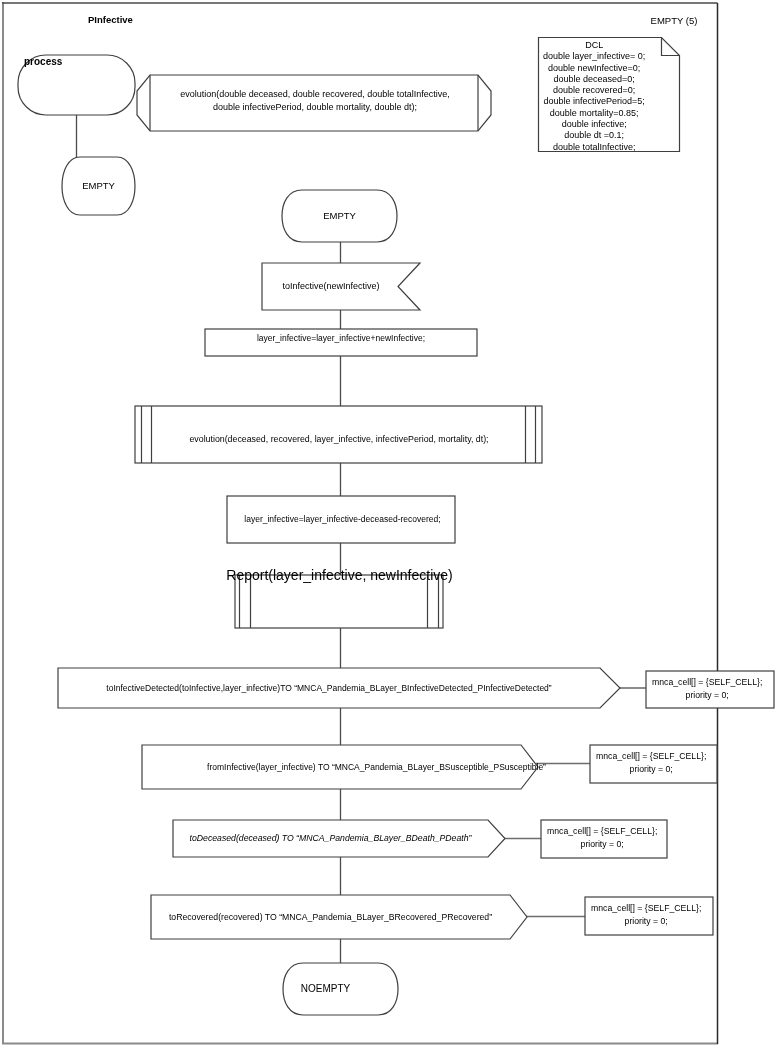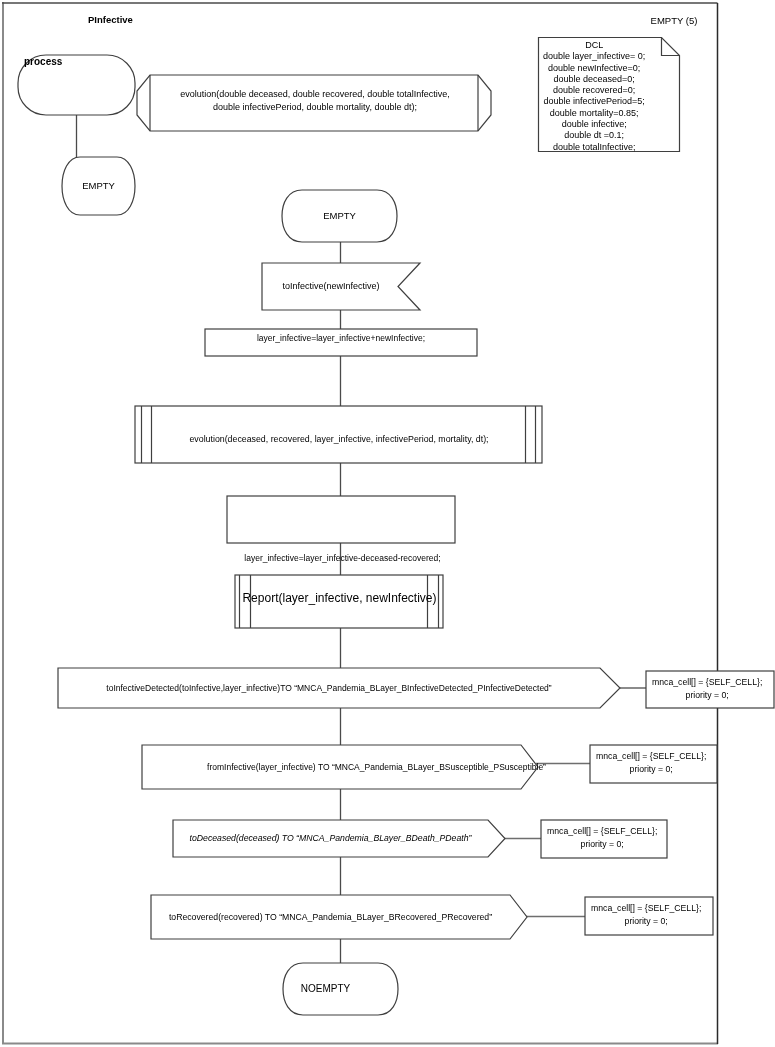--- a/index.html
+++ b/index.html
@@ -102,22 +102,22 @@
   <div class="lbl pre" style="left:152px;top:75px;width:326px;height:52px;font-size:9px;line-height:13px;">evolution(double deceased, double recovered, double totalInfective,
 double infectivePeriod, double mortality, double dt);</div>
 
   <div class="lbl" style="left:62px;top:157px;width:73px;height:58px;font-size:9.5px;">EMPTY</div>
   <div class="lbl" style="left:282px;top:190px;width:115px;height:52px;font-size:9.5px;">EMPTY</div>
   <div class="lbl" style="left:268px;top:963px;width:115px;height:52px;font-size:10px;">NOEMPTY</div>
 
   <div class="lbl" style="left:262px;top:263px;width:138px;height:47px;font-size:9px;">toInfective(newInfective)</div>
   <div class="lbl" style="left:205px;top:329px;width:272px;height:19px;font-size:8.5px;">layer_infective=layer_infective+newInfective;</div>
   <div class="lbl" style="left:152px;top:406px;width:374px;height:66px;font-size:8.8px;">evolution(deceased, recovered, layer_infective, infectivePeriod, mortality, dt);</div>
-  <div class="lbl" style="left:227px;top:496px;width:231px;height:47px;font-size:8.5px;margin-top:39px;">layer_infective=layer_infective-deceased-recovered;</div>
-  <div class="lbl" style="left:251px;top:575px;width:177px;height:46px;font-size:12px;">Report(layer_infective, newInfective)</div>
+  <div class="lbl" style="left:227px;top:496px;width:231px;height:47px;font-size:8.5px;">layer_infective=layer_infective-deceased-recovered;</div>
+  <div class="lbl" style="left:251px;top:553px;width:177px;height:46px;font-size:14px;">Report(layer_infective, newInfective)</div>
 
   <div class="lbl" style="left:58px;top:668px;width:542px;height:40px;font-size:8.5px;">toInfectiveDetected(toInfective,layer_infective)TO “MNCA_Pandemia_BLayer_BInfectiveDetected_PInfectiveDetected”</div>
   <div class="lbl" style="left:142px;top:745px;width:379px;height:44px;font-size:8.5px;padding-left:45px;">fromInfective(layer_infective) TO “MNCA_Pandemia_BLayer_BSusceptible_PSusceptible”</div>
   <div class="lbl" style="left:173px;top:820px;width:315px;height:37px;font-size:8.7px;font-style:italic;">toDeceased(deceased) TO “MNCA_Pandemia_BLayer_BDeath_PDeath”</div>
   <div class="lbl" style="left:151px;top:895px;width:359px;height:44px;font-size:8.7px;">toRecovered(recovered) TO “MNCA_Pandemia_BLayer_BRecovered_PRecovered”</div>
 
   <div class="lbl pre al" style="left:652px;top:673px;width:120px;height:32px;font-size:8.7px;line-height:13px;">mnca_cell[] = {SELF_CELL};
 priority = 0;</div>
   <div class="lbl pre al" style="left:596px;top:747px;width:120px;height:32px;font-size:8.7px;line-height:13px;">mnca_cell[] = {SELF_CELL};
 priority = 0;</div>

